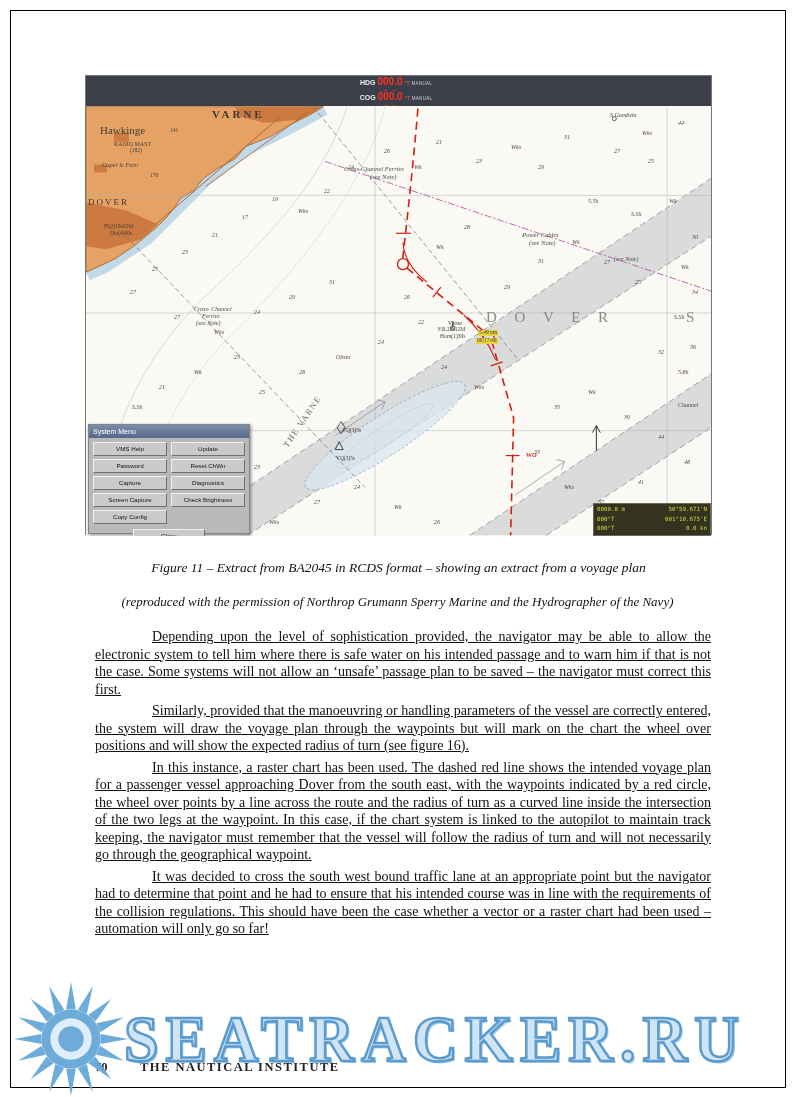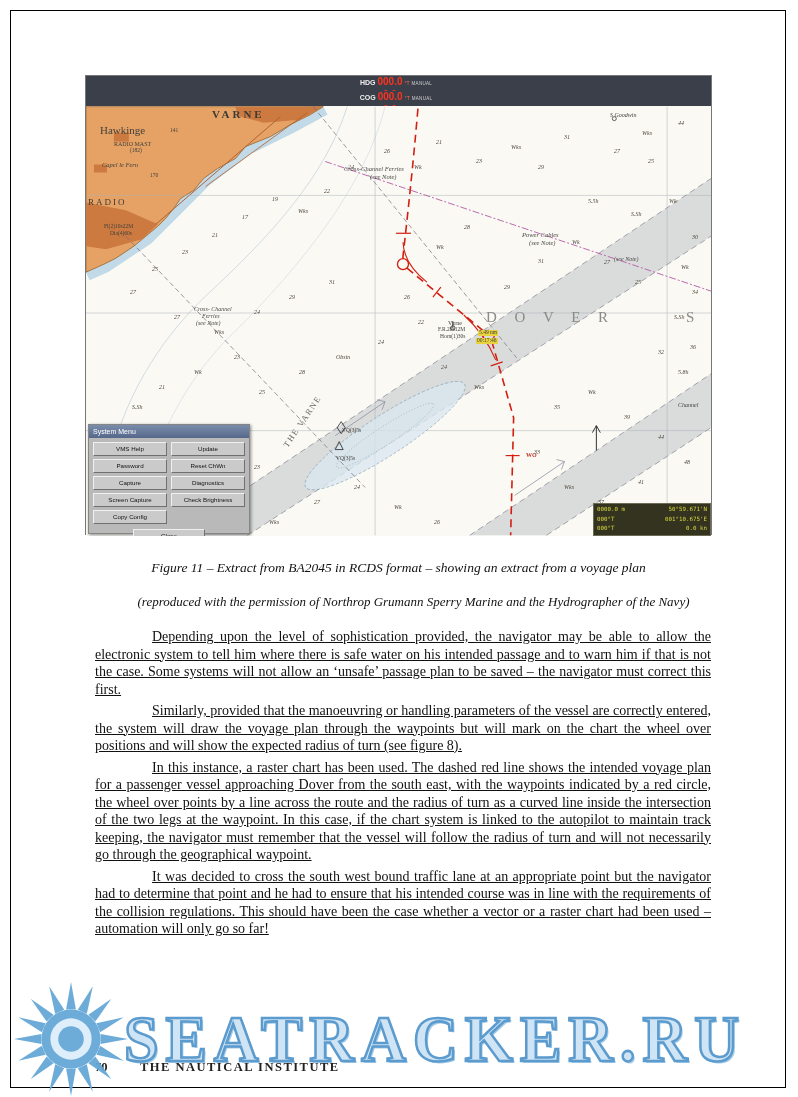--- a/index.html
+++ b/index.html
@@ -53,21 +53,21 @@
 
   .posbox{position:absolute;right:0;bottom:0;width:118px;height:33px;z-index:5;
        background:#33331f;border:1px solid #6a6a55;box-sizing:border-box;
        display:flex;flex-direction:column;justify-content:space-around;padding:1px 3px;}
   .pos-row{display:flex;justify-content:space-between;}
   .pos-cell{color:#d6d642;font-family:"DejaVu Sans Mono",monospace;font-size:5.8px;line-height:1;}
 
   
   .caption{position:absolute;left:85px;width:627px;top:560px;text-align:center;
        font-style:italic;font-size:13.5px;z-index:2;}
-  .credit{position:absolute;left:100px;width:627px;top:594px;text-align:center;
+  .credit{position:absolute;left:84px;width:627px;top:594px;text-align:center;
        font-style:italic;font-size:13px;z-index:2;}
   .body-text{position:absolute;left:95px;top:628px;width:616px;z-index:2;text-decoration:underline;}
   .body-text p{margin:0 0 4px 0;text-indent:57px;text-align:justify;
        font-size:14px;line-height:17.5px;}
 
   
   .watermark{position:absolute;left:12px;top:985px;width:776px;height:108px;z-index:5;
        display:flex;align-items:center;pointer-events:none;}
   .wm-sun{flex:0 0 auto;margin-right:-6px;opacity:.95;}
   .wm-text{flex:1;font-family:"Liberation Serif",serif;font-weight:700;font-size:62px;
@@ -213,21 +213,21 @@
     </svg>
 
     <div id="chart-labels">
         <div class="clabel" style="left: 126px; top: 3px; font-size: 11px; color: rgb(58, 58, 54); font-weight: bold; letter-spacing: 3px;">VARNE</div>
         <div class="clabel" style="left: 14px; top: 19px; font-size: 11px;">Hawkinge</div>
         <div class="clabel" style="left: 84px; top: 22px; font-size: 5.5px;">141</div>
         <div class="clabel" style="left: 28px; top: 35px; font-size: 6px;">RADIO MAST</div>
         <div class="clabel" style="left: 44px; top: 42px; font-size: 5.5px;">(182)</div>
         <div class="clabel" style="left: 16px; top: 56px; font-size: 6.5px; font-style: italic;">Capel le Fern</div>
         <div class="clabel" style="left: 64px; top: 67px; font-size: 5.5px;">170</div>
-        <div class="clabel" style="left: 2px; top: 92px; font-size: 9px; color: rgb(58, 58, 54); letter-spacing: 2px;">RADIO</div>
+        <div class="clabel" style="left: 2px; top: 92px; font-size: 9px; color: rgb(58, 58, 54); letter-spacing: 2px;">DOVER</div>
         <div class="clabel" style="left: 18px; top: 118px; font-size: 5.5px;">Fl(2)10s22M</div>
         <div class="clabel" style="left: 24px; top: 125px; font-size: 5.5px;">Dia(4)60s</div>
         <div class="clabel" style="left: 258px; top: 60px; font-size: 6.5px; color: rgb(74, 74, 70); font-style: italic;">Cross-Channel Ferries</div>
         <div class="clabel" style="left: 284px; top: 68px; font-size: 6.5px; color: rgb(74, 74, 70); font-style: italic;">(see Note)</div>
         <div class="clabel" style="left: 436px; top: 126px; font-size: 6.5px; color: rgb(74, 74, 70); font-style: italic;">Power Cables</div>
         <div class="clabel" style="left: 443px; top: 134px; font-size: 6.5px; color: rgb(74, 74, 70); font-style: italic;">(see Note)</div>
         <div class="clabel" style="left: 528px; top: 150px; font-size: 6px; color: rgb(74, 74, 70); font-style: italic;">(see Note)</div>
         <div class="clabel" style="left: 108px; top: 200px; font-size: 6px; color: rgb(74, 74, 70); font-style: italic;">Cross- Channel</div>
         <div class="clabel" style="left: 116px; top: 207px; font-size: 6px; color: rgb(74, 74, 70); font-style: italic;">Ferries</div>
         <div class="clabel" style="left: 110px; top: 214px; font-size: 6px; color: rgb(74, 74, 70); font-style: italic;">(see Note)</div>
@@ -353,21 +353,21 @@
         </div>
       </div>
   </div>
 </figure>
 
 <div class="caption">Figure 11 – Extract from BA2045 in RCDS format – showing an extract from a voyage plan</div>
 <div class="credit">(reproduced with the permission of Northrop Grumann Sperry Marine and the Hydrographer of the Navy)</div>
 
 <div class="body-text">
   <p>Depending upon the level of sophistication provided, the navigator may be able to allow the electronic system to tell him where there is safe water on his intended passage and to warn him if that is not the case. Some systems will not allow an ‘unsafe’ passage plan to be saved – the navigator must correct this first.</p>
-  <p>Similarly, provided that the manoeuvring or handling parameters of the vessel are correctly entered, the system will draw the voyage plan through the waypoints but will mark on the chart the wheel over positions and will show the expected radius of turn (see figure 8).</p>
+  <p>Similarly, provided that the manoeuvring or handling parameters of the vessel are correctly entered, the system will draw the voyage plan through the waypoints but will mark on the chart the wheel over positions and will show the expected radius of turn (see figure 16).</p>
   <p>In this instance, a raster chart has been used. The dashed red line shows the intended voyage plan for a passenger vessel approaching Dover from the south east, with the waypoints indicated by a red circle, the wheel over points by a line across the route and the radius of turn as a curved line inside the intersection of the two legs at the waypoint. In this case, if the chart system is linked to the autopilot to maintain track keeping, the navigator must remember that the vessel will follow the radius of turn and will not necessarily go through the geographical waypoint.</p>
   <p>It was decided to cross the south west bound traffic lane at an appropriate point but the navigator had to determine that point and he had to ensure that his intended course was in line with the requirements of the collision regulations. This should have been the case whether a vector or a raster chart had been used – automation will only go so far!</p>
 </div>
 
 <div class="watermark">
   <svg class="wm-sun" width="118" height="118" viewBox="-60 -60 120 120">
     <defs>
         <polygon id="ray" points="0,-58 5,-30 -5,-30"></polygon>
       </defs>
     <g fill="#66a8d6">

